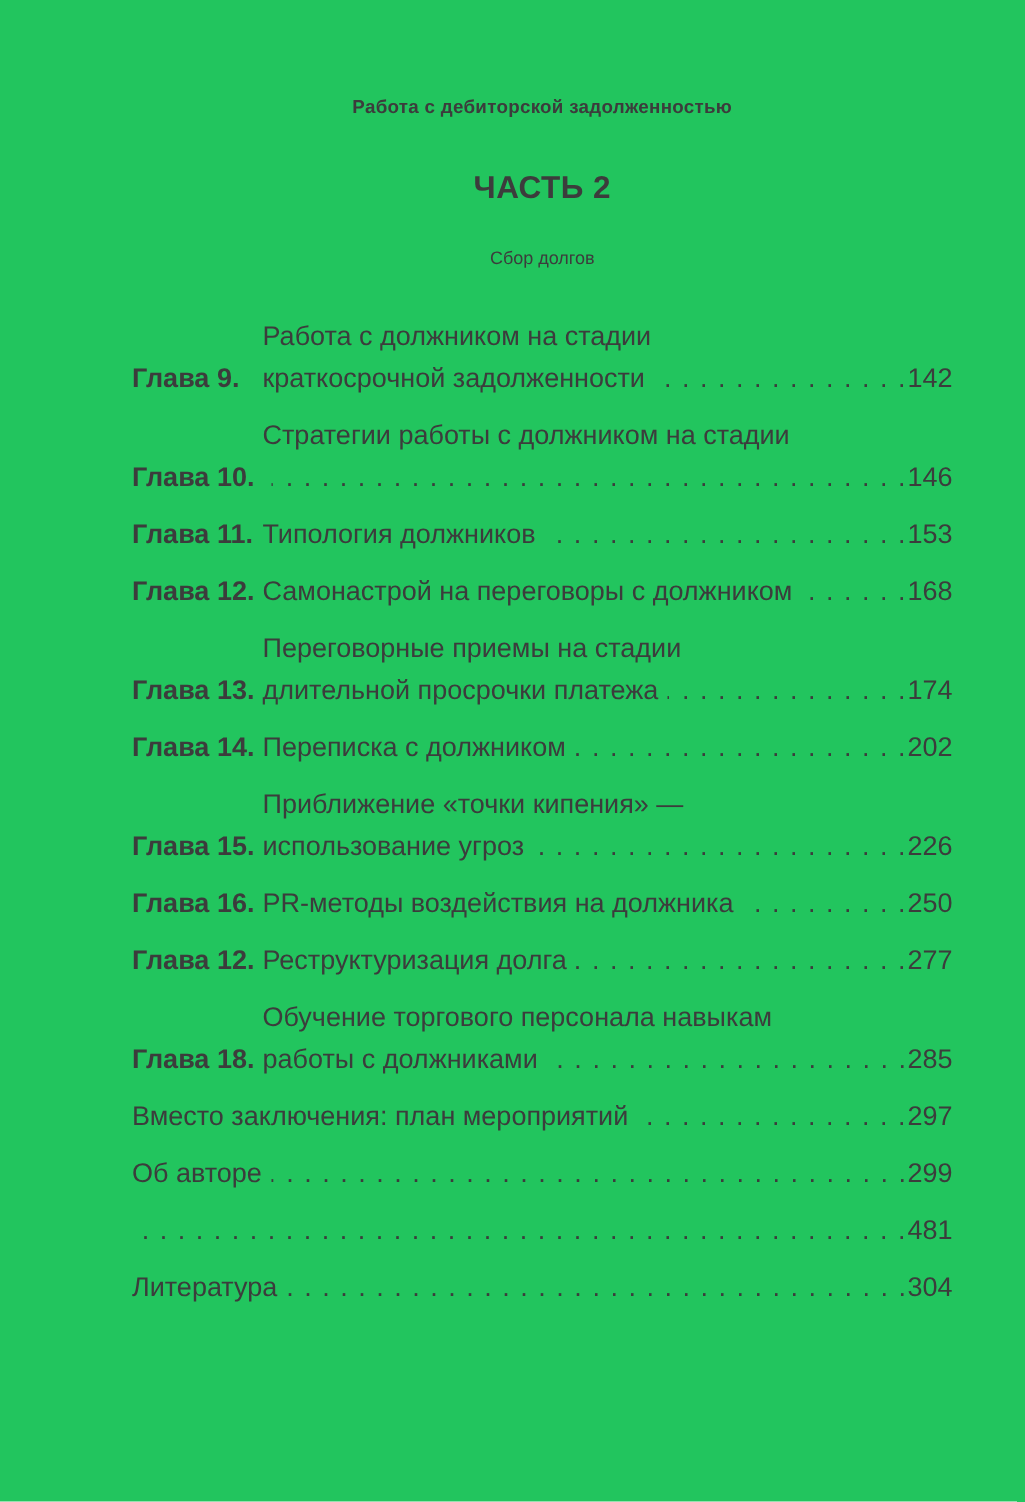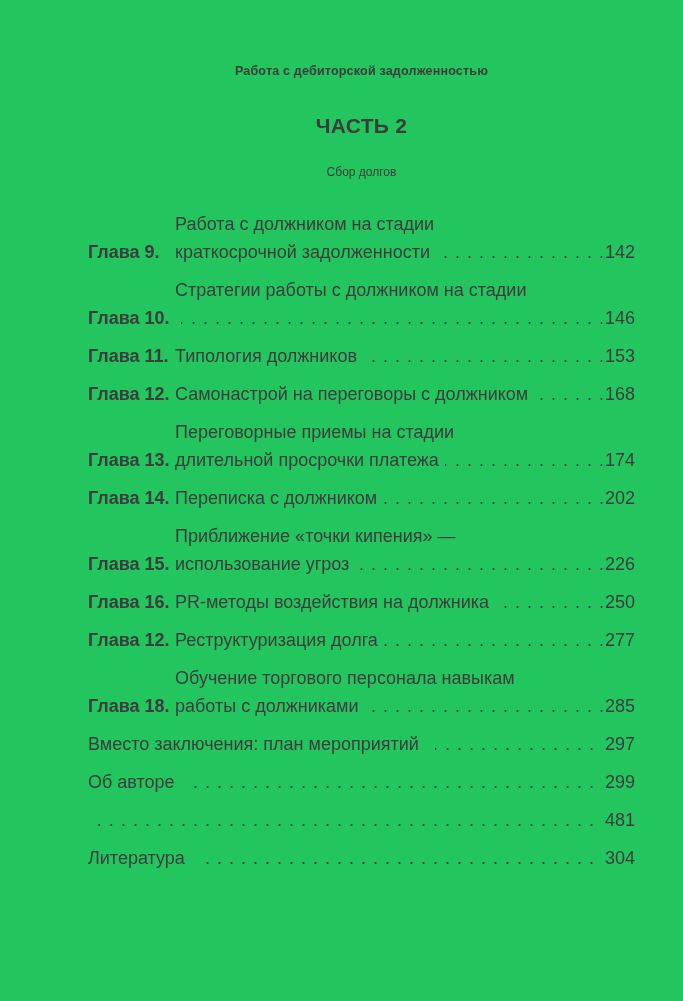--- a/index.html
+++ b/index.html
@@ -71,21 +71,21 @@
     direction: rtl;
     margin-left: 6px;
     letter-spacing: 1px;
     min-width: 0;
   }
   .pagenum {
     flex: 0 0 auto;
     white-space: nowrap;
   }
   .xentry { margin-bottom: 10px; }
-  .xentry .tline.last { width: 100%; gap: 10px; }
+  .xentry .tline.last { width: 100%; }
   .toc-extras { margin-top: 4px; }
 </style>
 </head>
 <body>
 
 <div class="book-page">
 
   <div class="running-header">Работа с дебиторской задолженностью</div>
 
   <div class="part-title">ЧАСТЬ 2</div>

